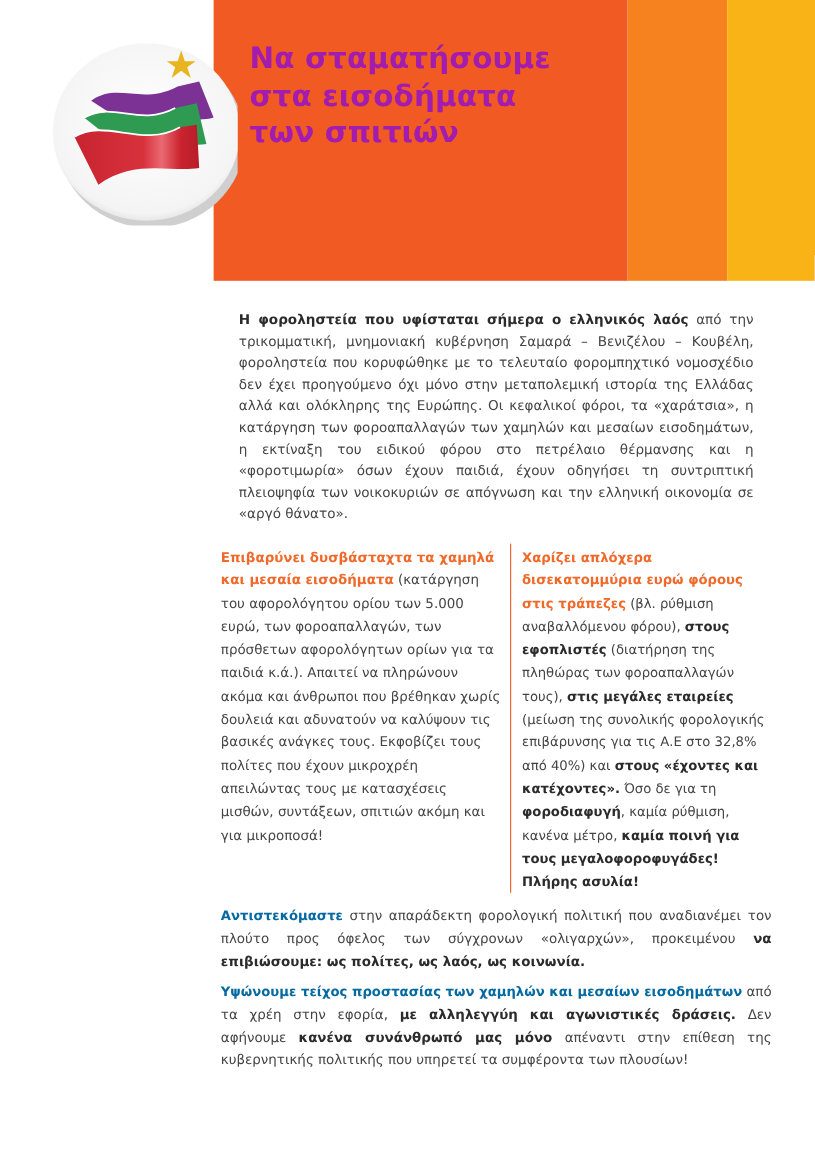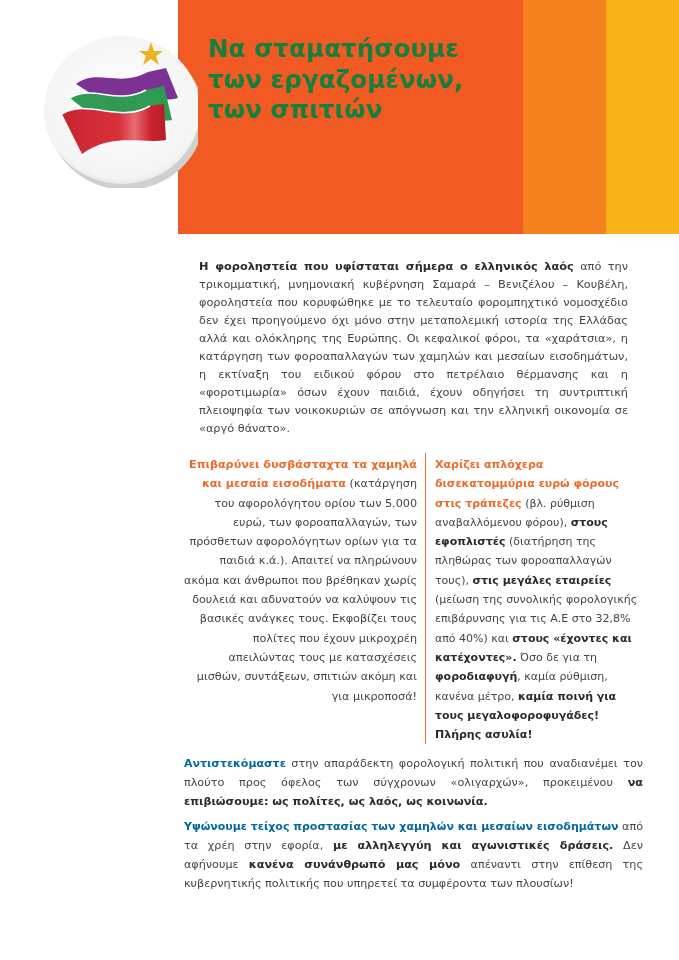--- a/index.html
+++ b/index.html
@@ -4,32 +4,32 @@
 <style>
   html, body { margin:0; padding:0; background:#ffffff; }
   body { width:679px; height:960px; position:relative; overflow:hidden;
          font-family:"DejaVu Sans", sans-serif; color:#3a3a3a; }
   .band { position:absolute; top:0; height:234px; }
   .band-a { left:178px; width:345px; background:#f15a22; }
   .band-b { left:523px; width:83px; background:#f5821f; }
   .band-c { left:606px; width:73px; background:#f9b316; }
   .logo { position:absolute; left:38px; top:28px; width:160px; height:160px; }
   .title { position:absolute; left:208px; top:34px; width:310px; margin:0;
-           color:#15803d; font-weight:bold; font-size:24.5px; line-height:30.5px;
+           color:#a21caf; font-weight:bold; font-size:24.5px; line-height:30.5px;
            letter-spacing:0.1px; }
   .title span { display:block; white-space:nowrap; }
   .content { position:absolute; left:184px; top:243px; width:459px; }
   .intro { font-size:11.3px; line-height:18px; text-align:justify; margin:15px; color:#444; }
   .intro b { color:#2b2b2b; }
   .headline { margin:18px 0 0 0; font-weight:bold; color:#ef6a2a; font-size:13.6px;
               line-height:22px; text-align:justify; }
   .headline span { display:block; border-bottom:1.5px solid #8a8a8a; white-space:nowrap; word-spacing:3px; }
   .headline span.last { word-spacing:0; }
   .cols { display:flex; margin-top:6px; }
-  .col-left { width:233px; text-align:right; padding-right:8px; border-right:1.5px solid #ef6a2a;
+  .col-left { width:233px; text-align:left; padding-right:8px; border-right:1.5px solid #ef6a2a;
               font-size:11.2px; line-height:19.3px; color:#444; padding-top:2px; }
   .col-right { width:208px; padding-left:9px; font-size:11px; line-height:19.3px; color:#444; padding-top:2px; }
   .col-head { color:#ef6a2a; font-weight:bold; }
   .col-right b, .para b { color:#2b2b2b; }
   .para { margin:10px 0 0 0; font-size:11.2px; line-height:19px; text-align:justify; color:#444; }
   .para .lead { color:#0369a1; font-weight:bold; font-size:11px; }
   .para2 { margin-top:6px; }
 </style>
 </head>
 <body>
@@ -58,21 +58,21 @@
   <path d="M38 56 C60 40, 80 60, 110 44 L128 40 L140 70 C120 76, 100 62, 66 74 Z" fill="#7b3294"></path>
   <path d="M32 70 C56 56, 78 78, 108 62 L126 58 L134 92 C112 96, 94 80, 60 92 Z" fill="#2e9a52"></path>
   <path d="M32 70 C56 56, 78 78, 108 62" fill="none" stroke="#ffffff" stroke-width="1.5"></path>
   <path d="M24 86 C50 70, 80 96, 112 78 L126 76 L128 112 C104 116, 74 104, 44 126 Z" fill="url(#redg)"></path>
   <path d="M24 86 C50 70, 80 96, 112 78" fill="none" stroke="#ffffff" stroke-width="1.5"></path>
   <polygon points="113,14 116,23 125,23 118,28 121,37 113,31 105,37 108,28 101,23 110,23" fill="#e8b420"></polygon>
 </svg>
 
 <h1 class="title">
   <span>Να σταματήσουμε</span>
-  <span>των εργαζομένων,</span>
+  <span>στα εισοδήματα</span>
   <span>των σπιτιών</span>
 </h1>
 
 <div class="content">
   <p class="intro"><b>Η φοροληστεία που υφίσταται σήμερα ο ελληνικός λαός</b><span> από την τρικομματική, μνημονιακή κυβέρνηση Σαμαρά – Βενιζέλου – Κουβέλη, φοροληστεία που κορυφώθηκε με το τελευταίο φορομπηχτικό νομοσχέδιο δεν έχει προηγούμενο όχι μόνο στην μεταπολεμική ιστορία της Ελλάδας αλλά και ολόκληρης της Ευρώπης. Οι κεφαλικοί φόροι, τα «χαράτσια», η κατάργηση των φοροαπαλλαγών των χαμηλών και μεσαίων εισοδημάτων, η εκτίναξη του ειδικού φόρου στο πετρέλαιο θέρμανσης και η «φοροτιμωρία» όσων έχουν παιδιά, έχουν οδηγήσει τη συντριπτική πλειοψηφία των νοικοκυριών σε απόγνωση και την ελληνική οικονομία σε «αργό θάνατο».</span></p>
 
 
   <div class="cols">
     <div class="col-left">
       <span class="col-head">Επιβαρύνει δυσβάσταχτα τα χαμηλά και μεσαία εισοδήματα</span><span> (κατάργηση του αφορολόγητου ορίου των 5.000 ευρώ, των φοροαπαλλαγών, των πρόσθετων αφορολόγητων ορίων για τα παιδιά κ.ά.). Απαιτεί να πληρώνουν ακόμα και άνθρωποι που βρέθηκαν χωρίς δουλειά και αδυνατούν να καλύψουν τις βασικές ανάγκες τους. Εκφοβίζει τους πολίτες που έχουν μικροχρέη απειλώντας τους με κατασχέσεις μισθών, συντάξεων, σπιτιών ακόμη και για μικροποσά!</span>

